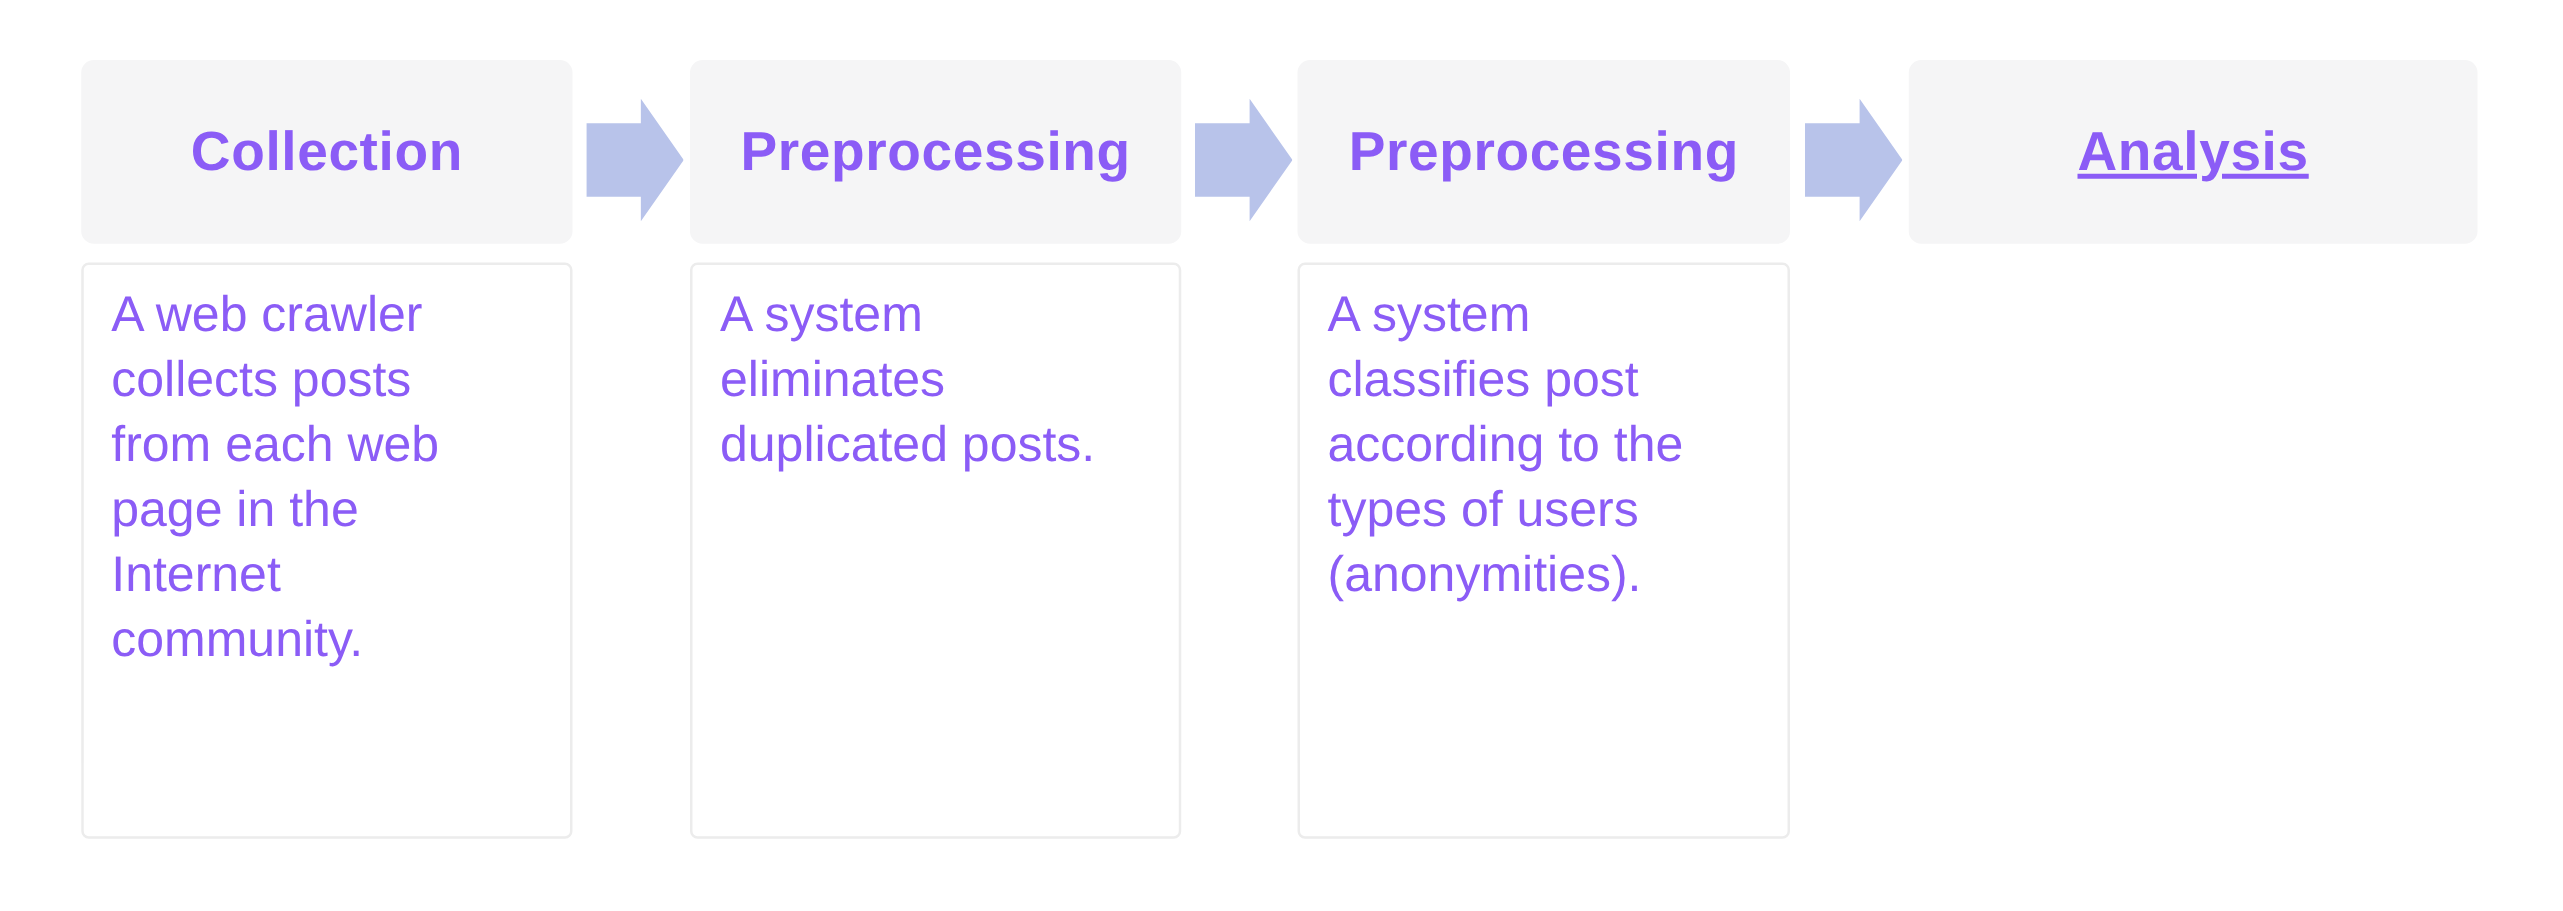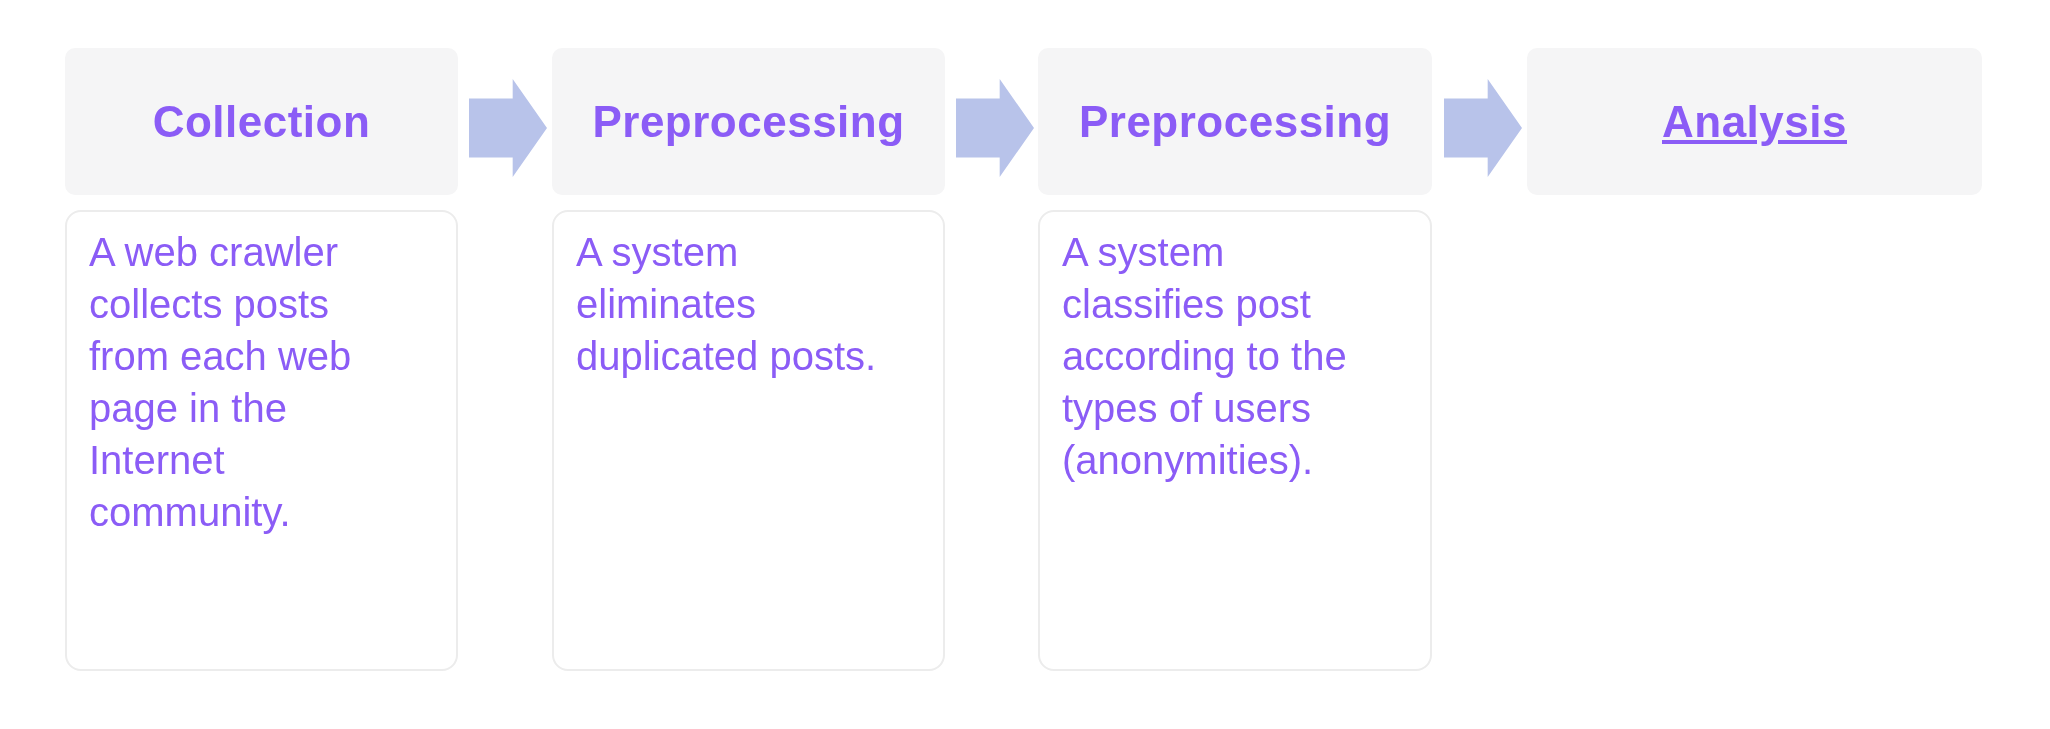--- a/index.html
+++ b/index.html
@@ -31,21 +31,21 @@
     font-weight: bold;
     letter-spacing: 0.5px;
     white-space: nowrap;
   }
   .stage-card {
     position: absolute;
     top: 210px;
     height: 461px;
     background: #ffffff;
     border: 2px solid #ececec;
-    border-radius: 16px;
+    border-radius: 6px;
     box-sizing: border-box;
     padding: 14px 22px;
   }
   .stage-desc {
     font-size: 40px;
     line-height: 52px;
     white-space: pre-line;
   }
   .flow-arrow {
     position: absolute;

